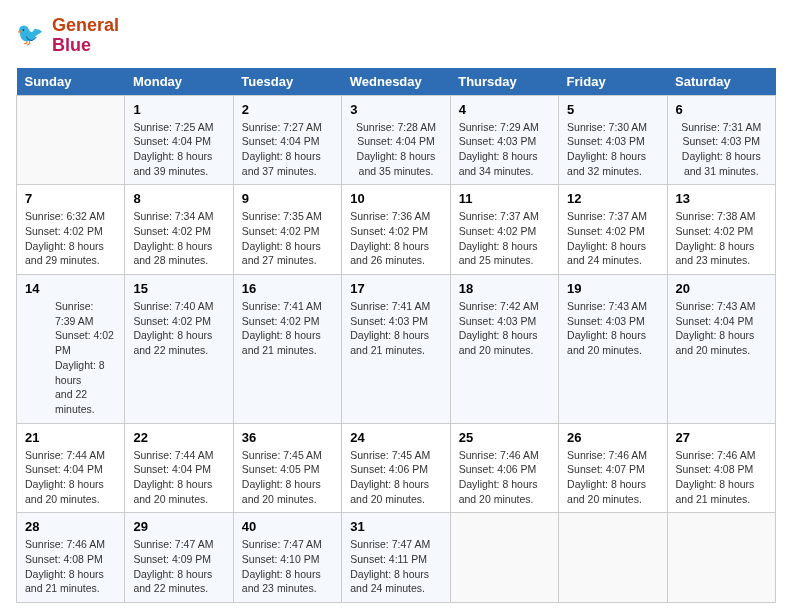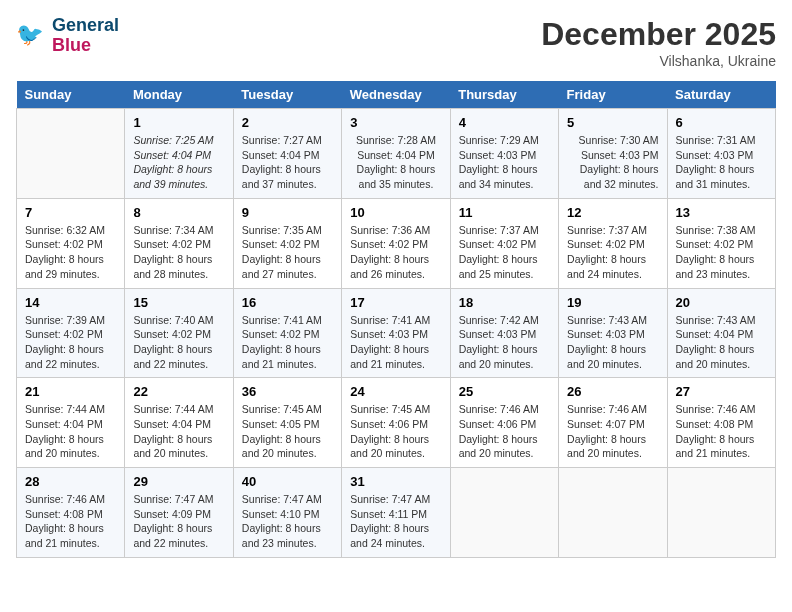--- a/index.html
+++ b/index.html
@@ -21,21 +21,21 @@
       align-items: center;
       gap: 4px;
     }
     .logo-text {
       font-size: 18px;
       font-weight: bold;
       color: #333;
       line-height: 1.1;
     }
     .logo-text span {
-      color: #0c4a6e;
+      color: #c2410c;
     }
     .logo-bird {
       width: 32px;
       height: 32px;
     }
     .title-area {
       text-align: right;
     }
     .month-title {
       font-size: 32px;
@@ -93,44 +93,40 @@
 <div class="header-area">
   <div class="logo">
     <svg class="logo-bird" viewBox="0 0 40 40">
       <text x="0" y="28" font-size="28" fill="#1a6bba">🐦</text>
     </svg>
     <div class="logo-text">
       <div><span>General</span></div>
       <div><span style="color:#be185d;">Blue</span></div>
     </div>
   </div>
-  <div class="title-area">
-    <div class="month-title">December 2025</div>
-    <div class="subtitle">Vilshanka, Ukraine</div>
-  </div>
 </div>
 
 <table>
   <thead>
     <tr id="header-row">
     <th>Sunday</th>
         <th>Monday</th>
         <th>Tuesday</th>
         <th>Wednesday</th>
         <th>Thursday</th>
         <th>Friday</th>
         <th>Saturday</th>
       </tr>
   </thead>
   <tbody id="calendar-body">
   <tr>
         <td class="empty-cell"></td>
         <td>
           <span class="day-num">1</span>
-          <div class="day-info" style="white-space: pre-line; font-style: italic;">Sunrise: 7:25 AM
+          <div class="day-info" style="white-space: pre-line;">Sunrise: 7:25 AM
 Sunset: 4:04 PM
 Daylight: 8 hours
 and 39 minutes.</div>
         </td>
         <td>
           <span class="day-num">2</span>
           <div class="day-info" style="white-space: pre-line;">Sunrise: 7:27 AM
 Sunset: 4:04 PM
 Daylight: 8 hours
 and 37 minutes.</div>
@@ -144,28 +140,28 @@
         </td>
         <td>
           <span class="day-num">4</span>
           <div class="day-info" style="white-space: pre-line;">Sunrise: 7:29 AM
 Sunset: 4:03 PM
 Daylight: 8 hours
 and 34 minutes.</div>
         </td>
         <td>
           <span class="day-num">5</span>
-          <div class="day-info" style="white-space: pre-line; text-align: right;">Sunrise: 7:30 AM
+          <div class="day-info" style="white-space: pre-line;">Sunrise: 7:30 AM
 Sunset: 4:03 PM
 Daylight: 8 hours
 and 32 minutes.</div>
         </td>
         <td>
           <span class="day-num">6</span>
-          <div class="day-info" style="white-space: pre-line;">Sunrise: 7:31 AM
+          <div class="day-info" style="white-space: pre-line; text-align: center;">Sunrise: 7:31 AM
 Sunset: 4:03 PM
 Daylight: 8 hours
 and 31 minutes.</div>
         </td>
       </tr>
       <tr>
         <td>
           <span class="day-num">7</span>
           <div class="day-info" style="white-space: pre-line;">Sunrise: 6:32 AM
 Sunset: 4:02 PM
@@ -211,21 +207,21 @@
           <span class="day-num">13</span>
           <div class="day-info" style="white-space: pre-line;">Sunrise: 7:38 AM
 Sunset: 4:02 PM
 Daylight: 8 hours
 and 23 minutes.</div>
         </td>
       </tr>
       <tr>
         <td>
           <span class="day-num">14</span>
-          <div class="day-info" style="white-space: pre-line;">Sunrise: 7:39 AM
+          <div class="day-info" style="white-space: pre-line; margin-left: 30px;">Sunrise: 7:39 AM
 Sunset: 4:02 PM
 Daylight: 8 hours
 and 22 minutes.</div>
         </td>
         <td>
           <span class="day-num">15</span>
           <div class="day-info" style="white-space: pre-line;">Sunrise: 7:40 AM
 Sunset: 4:02 PM
 Daylight: 8 hours
 and 22 minutes.</div>

